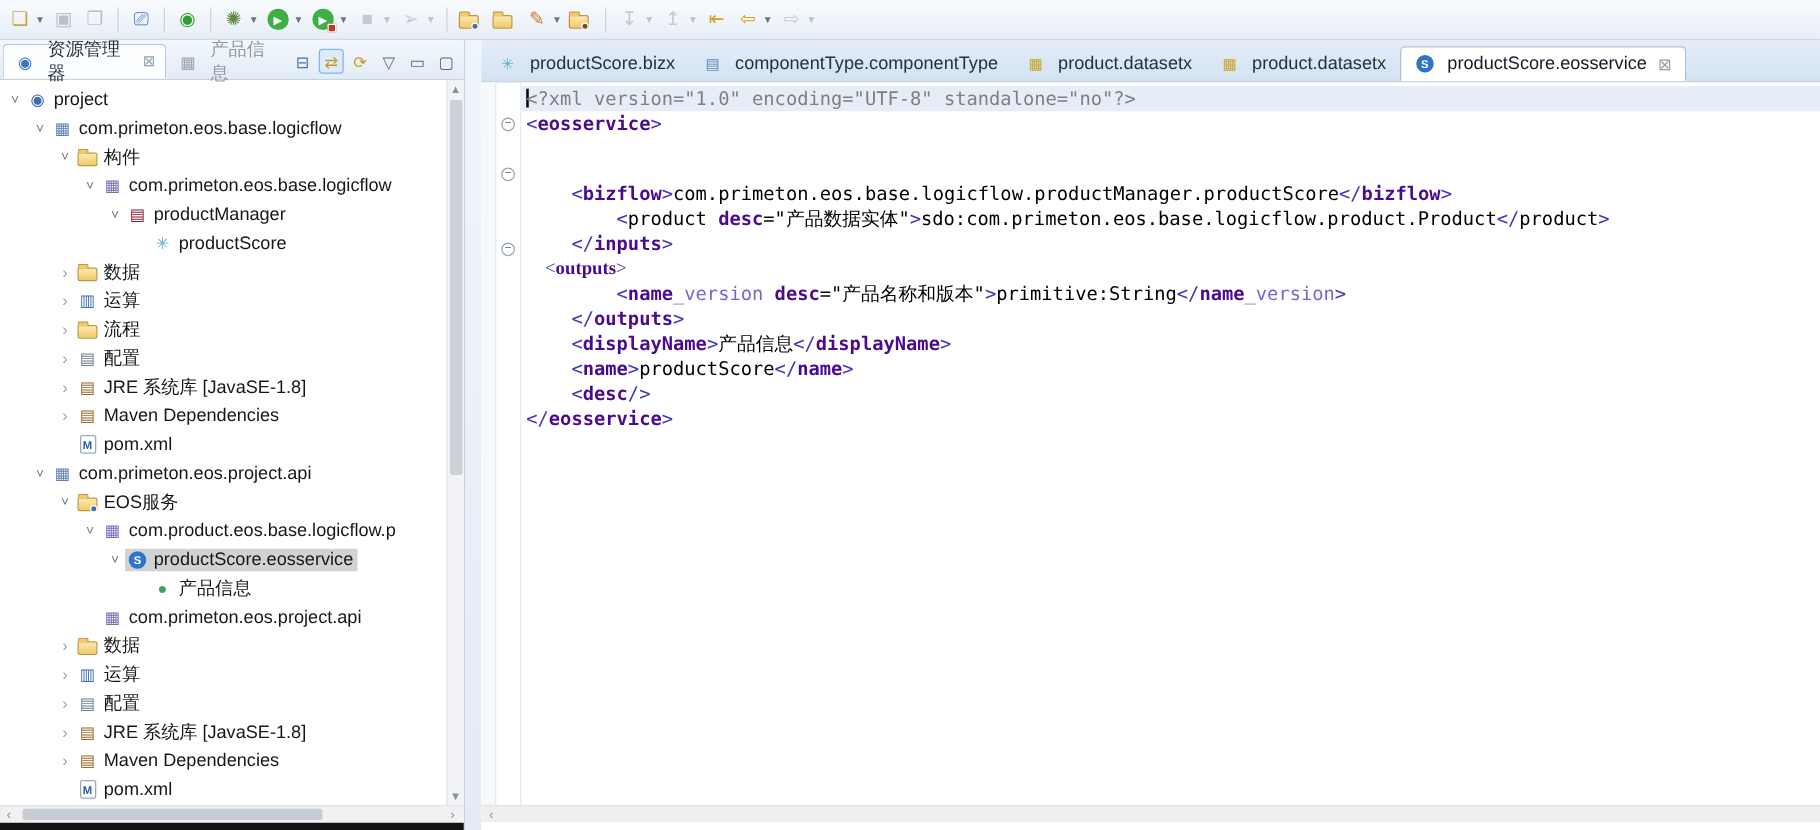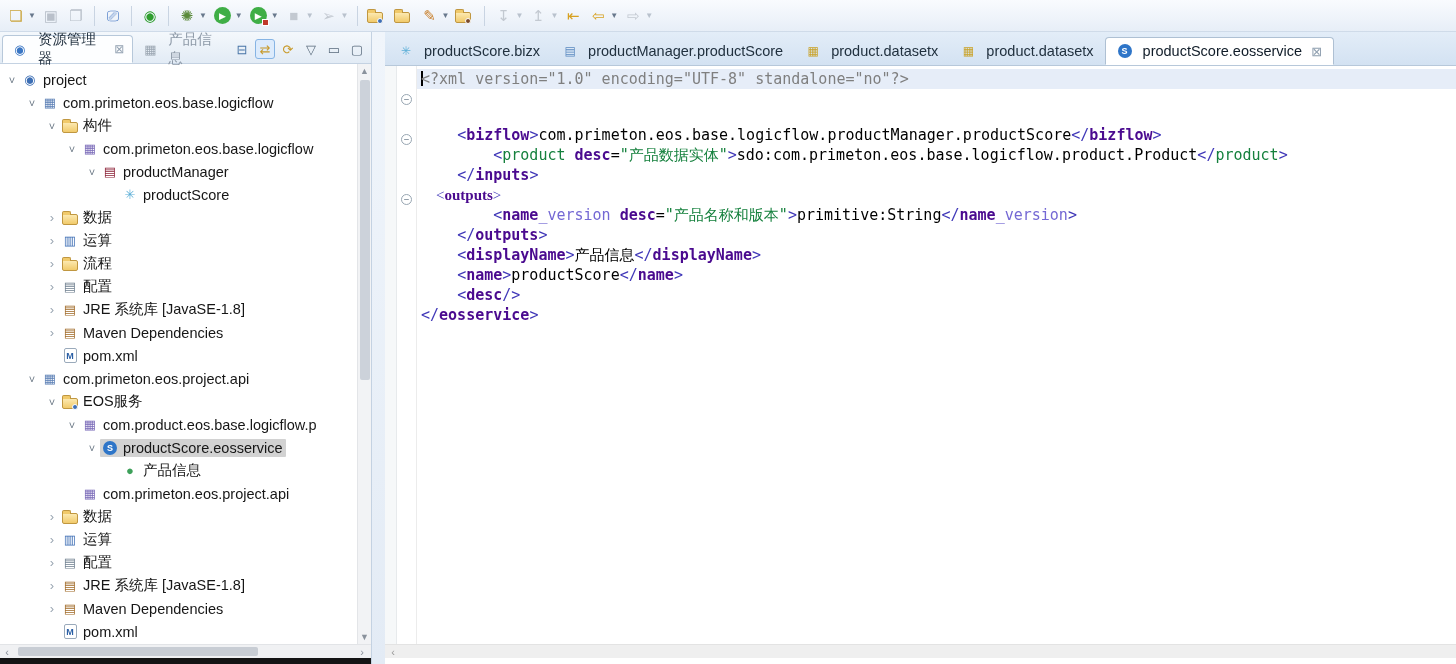--- a/index.html
+++ b/index.html
@@ -97,21 +97,21 @@
   .fold-mark { width:11px; height:11px; border:1px solid #98a6b2; border-radius:50%;
     color:#6e7e8c; font-size:9px; line-height:9px; text-align:center; background:#fff; cursor:default; }
   #code-col { flex:1; padding-top:3px; min-width:0; }
   .cline { height:20px; font-size:15px; line-height:20px; white-space:pre; }
   .cline.hl { background:#e6edf8; }
   .caret { display:inline-block; width:2px; height:15px; background:#000; vertical-align:-2px; margin-right:-2px; }
   .st-d { color:#7f7f7f; }
   .st-b { color:#4038b8; }
   .st-t { color:#4a0a8f; font-weight:bold; }
   .st-a { color:#4a0a8f; font-weight:bold; }
-  .st-g { color:#15803d; }
+  .st-g { color:#000000; }
   .st-l { color:#7468d4; }
   .st-p { color:#000; }
 
   #ed-hscroll { height:14px; background:#efefef; border-top:1px solid #e3e3e3;
     display:flex; align-items:center; }
   #ed-hscroll .sarrow { width:16px; text-align:center; font-size:11px; color:#9a9a9a; }
   #ed-bottom-strip { height:6px; background:#fff; }
 </style>
 </head>
 <body>
@@ -492,21 +492,21 @@
         <div class="etab">
           <span class="tico eico">
             <span style="color: rgb(95, 176, 216);">✳</span>
           </span>
           <span>productScore.bizx</span>
         </div>
         <div class="etab">
           <span class="tico eico">
             <span style="color: rgb(91, 138, 192);">▤</span>
           </span>
-          <span>productManager.productScore</span>
+          <span>componentType.componentType</span>
         </div>
         <div class="etab">
           <span class="tico eico">
             <span style="color: rgb(201, 162, 39);">▦</span>
           </span>
           <span>product.datasetx</span>
         </div>
         <div class="etab">
           <span class="tico eico">
             <span style="color: rgb(201, 162, 39);">▦</span>
@@ -539,20 +539,21 @@
           </div>
           <div class="fold-slot"></div>
           <div class="fold-slot"></div>
           <div class="fold-slot"></div>
           <div class="fold-slot"></div>
           <div class="fold-slot"></div>
           <div class="fold-slot"></div>
         </div>
       <div id="code-col">
           <div class="cline hl" style="padding-left: 4px;"><span class="caret"></span><span class="st-d">&lt;?xml version="1.0" encoding="UTF-8" standalone="no"?&gt;</span></div>
+          <div class="cline" style="padding-left: 4px;"><span class="st-b">&lt;</span><span class="st-t">eosservice</span><span class="st-b">&gt;</span></div>
           <div class="cline" style="padding-left: 4px; margin-top: 36px;"><span class="st-p">    </span><span class="st-b">&lt;</span><span class="st-t">bizflow</span><span class="st-b">&gt;</span><span class="st-p">com.primeton.eos.base.logicflow.productManager.productScore</span><span class="st-b">&lt;/</span><span class="st-t">bizflow</span><span class="st-b">&gt;</span></div>
           <div class="cline" style="padding-left: 4px;"><span class="st-p">        </span><span class="st-b">&lt;</span><span class="st-g">product</span><span class="st-p"> </span><span class="st-a">desc</span><span class="st-p">=</span><span class="st-g">"产品数据实体"</span><span class="st-b">&gt;</span><span class="st-p">sdo:com.primeton.eos.base.logicflow.product.Product</span><span class="st-b">&lt;/</span><span class="st-g">product</span><span class="st-b">&gt;</span></div>
           <div class="cline" style="padding-left: 4px;"><span class="st-p">    </span><span class="st-b">&lt;/</span><span class="st-t">inputs</span><span class="st-b">&gt;</span></div>
           <div class="cline" style="padding-left: 4px; font-family: Liberation Serif, serif;"><span class="st-p">    </span><span class="st-b">&lt;</span><span class="st-t">outputs</span><span class="st-b">&gt;</span></div>
           <div class="cline" style="padding-left: 4px;"><span class="st-p">        </span><span class="st-b">&lt;</span><span class="st-t">name</span><span class="st-l">_version</span><span class="st-p"> </span><span class="st-a">desc</span><span class="st-p">=</span><span class="st-g">"产品名称和版本"</span><span class="st-b">&gt;</span><span class="st-p">primitive:String</span><span class="st-b">&lt;/</span><span class="st-t">name</span><span class="st-l">_version</span><span class="st-b">&gt;</span></div>
           <div class="cline" style="padding-left: 4px;"><span class="st-p">    </span><span class="st-b">&lt;/</span><span class="st-t">outputs</span><span class="st-b">&gt;</span></div>
           <div class="cline" style="padding-left: 4px;"><span class="st-p">    </span><span class="st-b">&lt;</span><span class="st-t">displayName</span><span class="st-b">&gt;</span><span class="st-p">产品信息</span><span class="st-b">&lt;/</span><span class="st-t">displayName</span><span class="st-b">&gt;</span></div>
           <div class="cline" style="padding-left: 4px;"><span class="st-p">    </span><span class="st-b">&lt;</span><span class="st-t">name</span><span class="st-b">&gt;</span><span class="st-p">productScore</span><span class="st-b">&lt;/</span><span class="st-t">name</span><span class="st-b">&gt;</span></div>
           <div class="cline" style="padding-left: 4px;"><span class="st-p">    </span><span class="st-b">&lt;</span><span class="st-t">desc</span><span class="st-b">/&gt;</span></div>
           <div class="cline" style="padding-left: 4px;"><span class="st-b">&lt;/</span><span class="st-t">eosservice</span><span class="st-b">&gt;</span></div>

